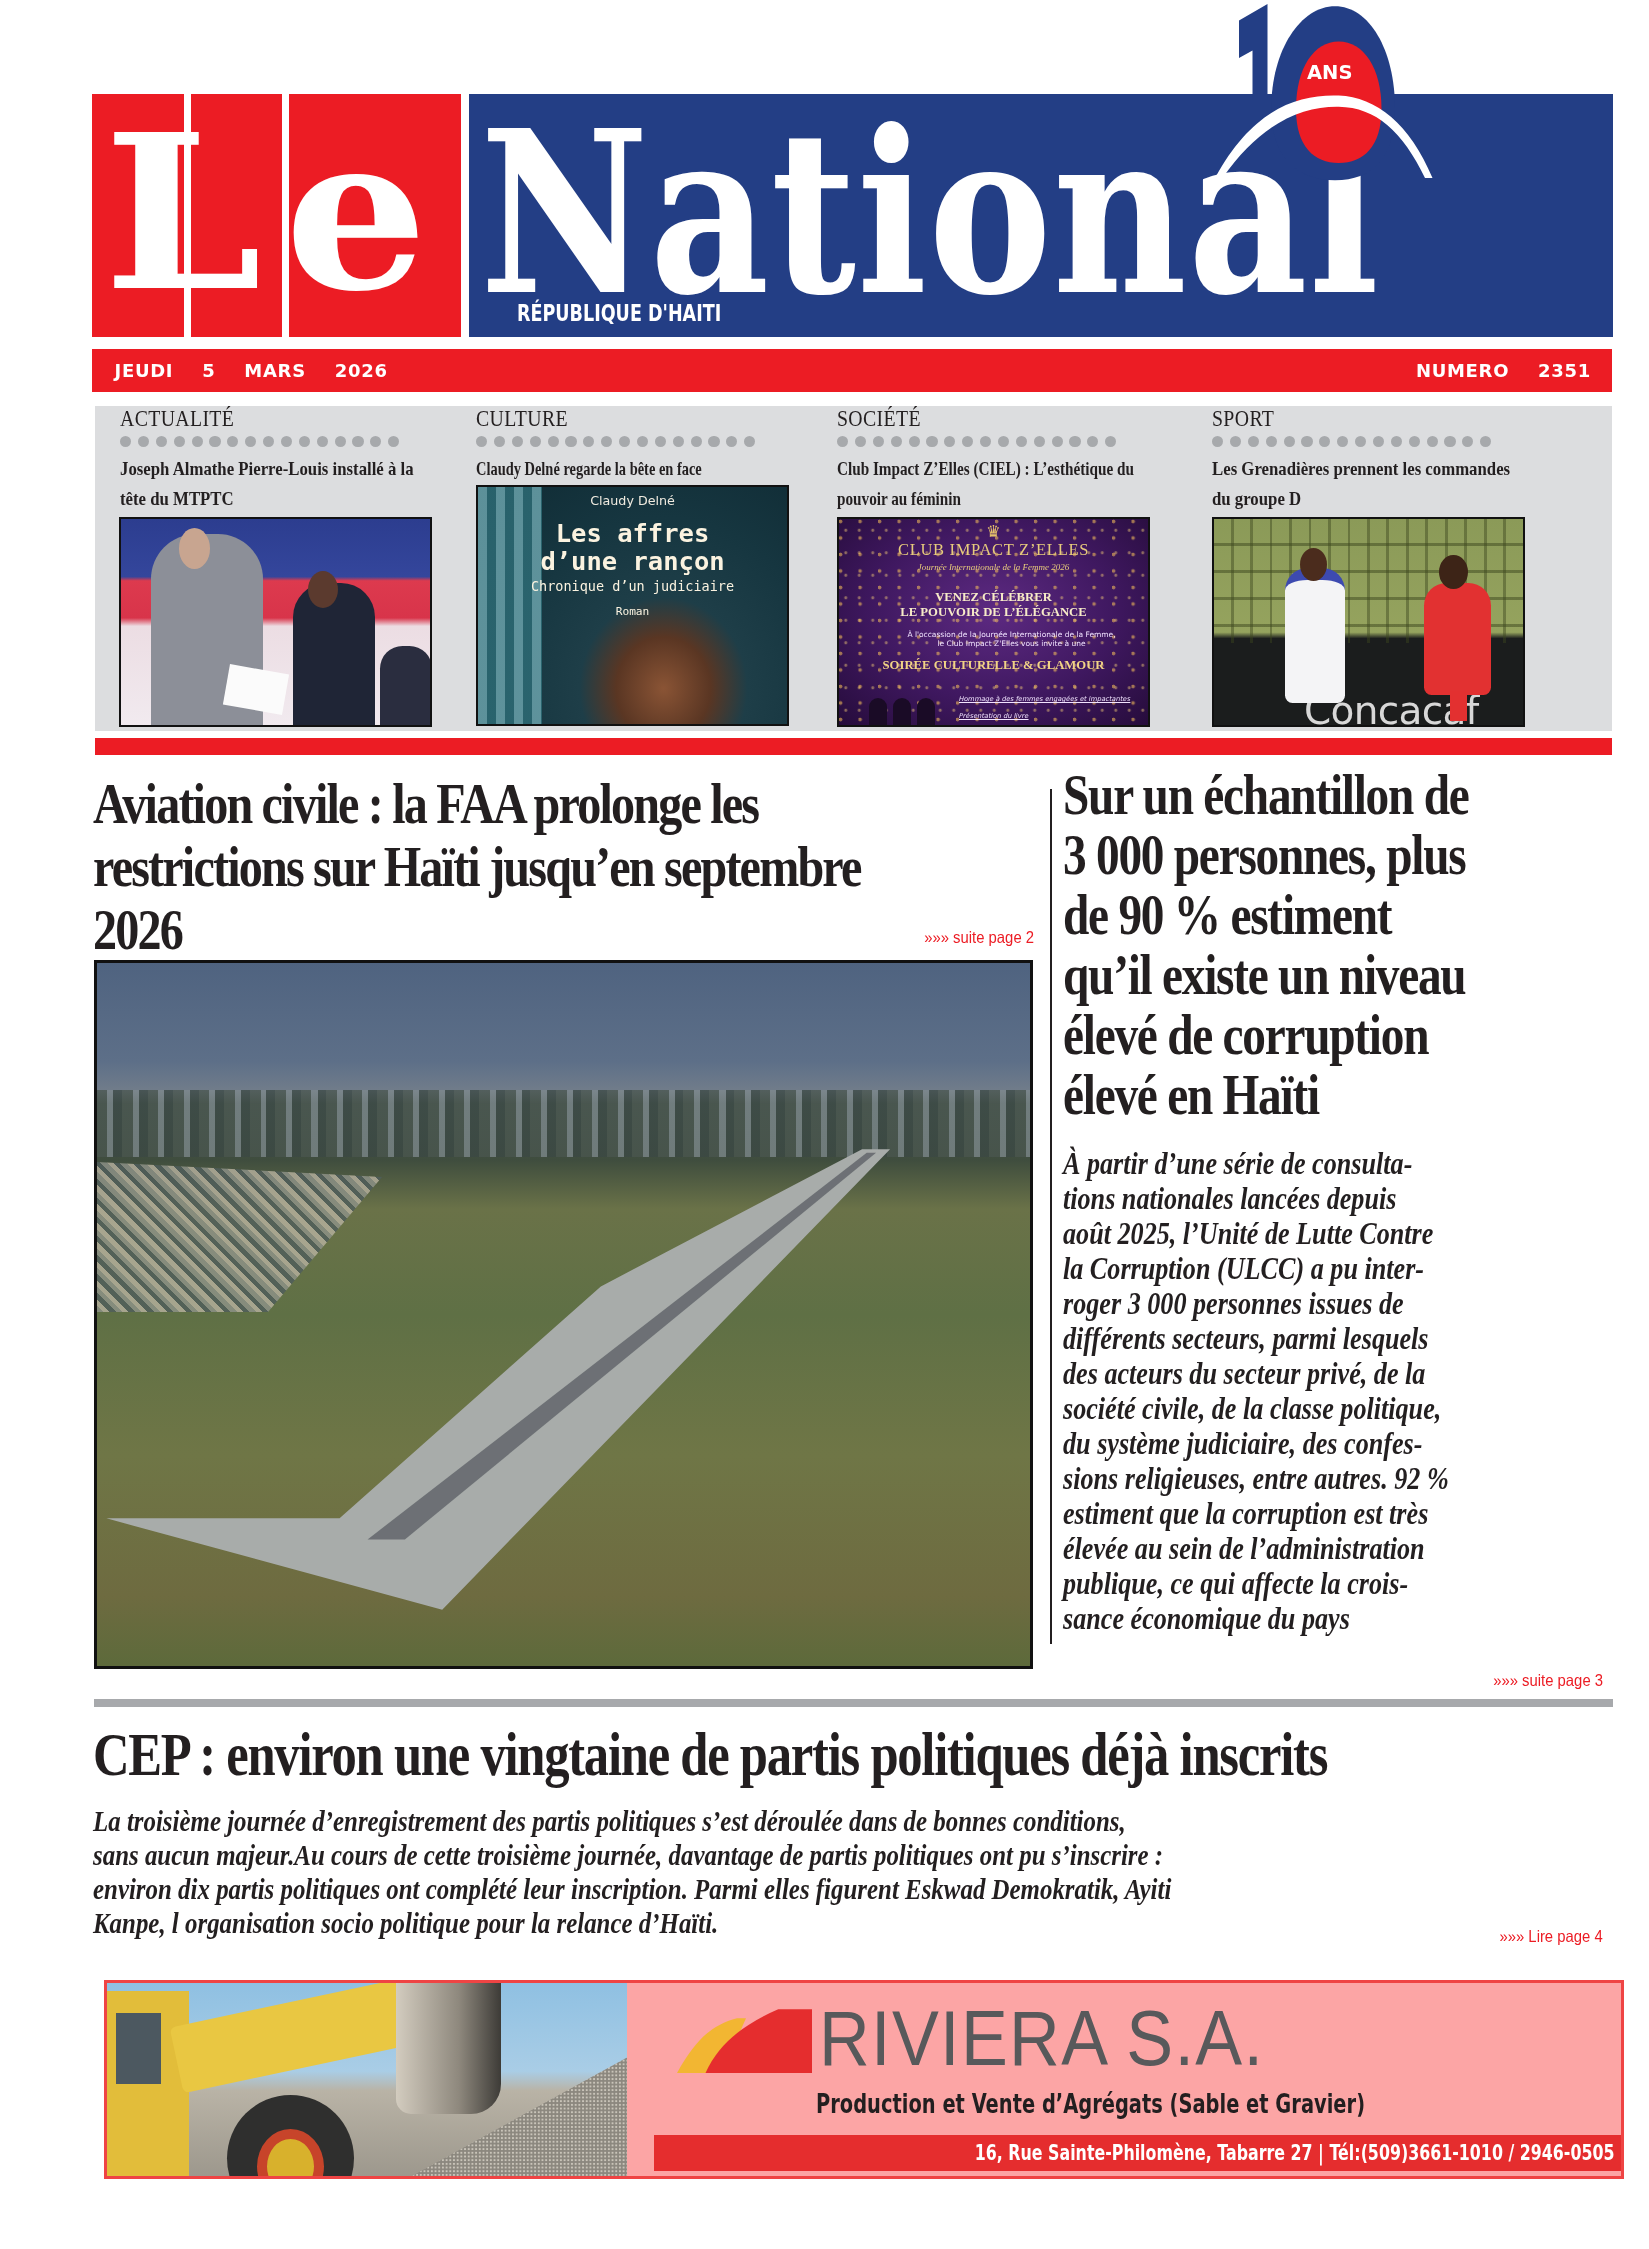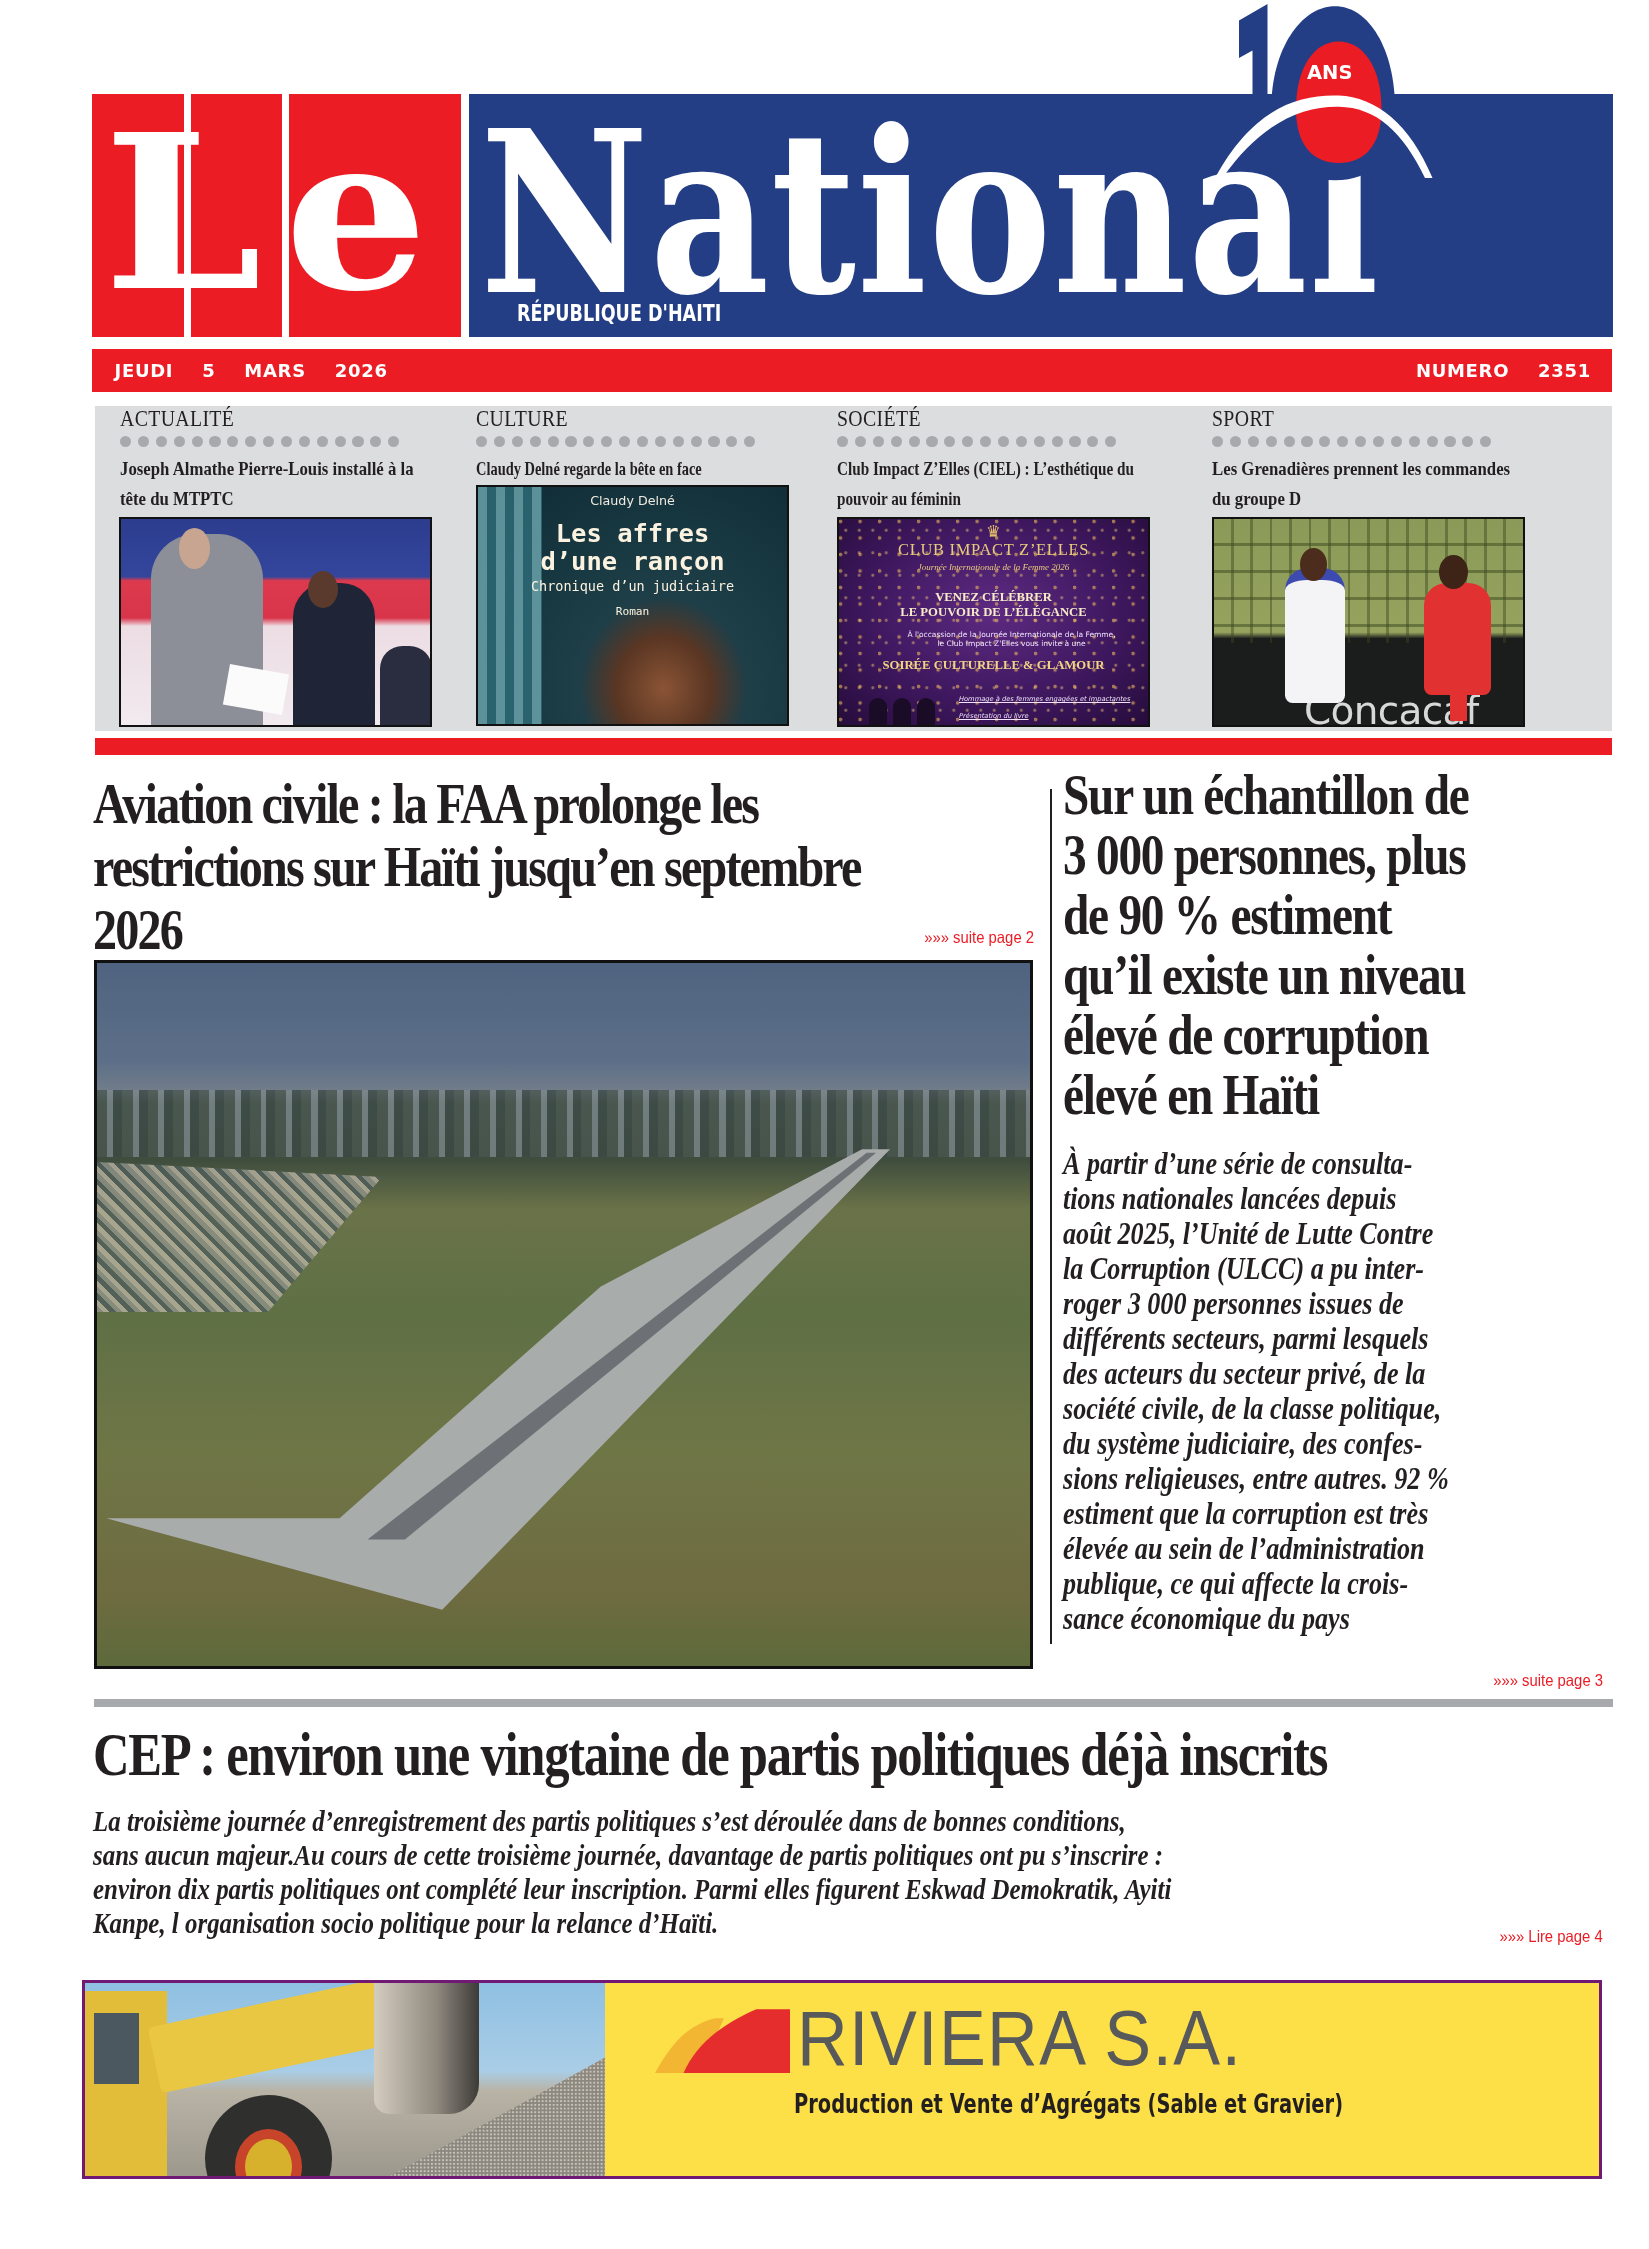--- a/index.html
+++ b/index.html
@@ -138,21 +138,21 @@
     transform: scaleX(0.83); transform-origin: left top; white-space: nowrap;
   }
   .cep-body {
     position: absolute; left: 93px; top: 1804px; width: 1725px;
     font-weight: bold; font-style: italic; font-size: 30px; line-height: 34px; color: #231f20;
     transform: scaleX(0.83); transform-origin: left top;
   }
   .cep-body .side-line { white-space: nowrap; }
 
   
-  .ad { position: absolute; left: 82px; top: 1980px; width: 1520px; height: 199px; border: 3px solid #701a75; background: #fde047; overflow: hidden; }
+  .ad { position: absolute; left: 104px; top: 1980px; width: 1520px; height: 199px; border: 3px solid #ef4444; background: #fca5a5; overflow: hidden; }
   .ad .img { position: absolute; left: 0; top: 0; width: 520px; height: 196px;
     background: linear-gradient(180deg, #8fc0e2 0%, #a9cde6 45%, #b9b3a6 55%, #9c978c 100%); }
   .ad .img .gravel { position: absolute; right: 0; bottom: 0; width: 315px; height: 135px; background: radial-gradient(circle, #c9c4b9 0 0.7px, #8b877e 1.5px) 0 0/3.7px 3.7px; clip-path: polygon(30% 100%, 100% 10%, 100% 100%); }
   .ad .img .arm { position: absolute; left: 67px; top: 19px; width: 240px; height: 67px; background: #e9c742; transform: rotate(-12deg); border-radius: 6px; }
   .ad .img .bucket { position: absolute; left: 289px; top: 0; width: 105px; height: 131px; background: linear-gradient(90deg, #d3ccbf, #8e887d 60%, #3d3b37); border-radius: 0 0 30px 15px; }
   .ad .img .cab { position: absolute; left: 0; top: 7.5px; width: 82px; height: 187px; background: #e2bd3a; }
   .ad .img .cabwin { position: absolute; left: 9px; top: 30px; width: 45px; height: 71px; background: #4c5860; }
   .ad .img .wheel { position: absolute; left: 120px; top: 112px; width: 127px; height: 127px; border-radius: 50%; background: #2f2f2e; }
   .ad .img .rim { position: absolute; left: 150px; top: 146px; width: 67px; height: 75px; border-radius: 50%; background: #d8b12c; border: 10.5px solid #c7442a; }
   .ad .logo-shape { position: absolute; left: 570px; top: 26px; width: 135px; height: 64px; }
@@ -400,14 +400,17 @@
     <div class="bucket"></div>
     <div class="wheel"></div>
     <div class="rim"></div>
   </div>
   <svg class="logo-shape" viewBox="0 0 180 85">
     <path d="M0,85 C20,50 40,22 80,12 L92,12 L60,85 Z" fill="#f2b632"></path>
     <path d="M38,85 C55,48 85,22 135,0 L180,0 L180,85 Z" fill="#e52d2e"></path>
   </svg>
   <div class="brand">RIVIERA S.A.</div>
   <div class="tag">Production et Vente d’Agrégats (Sable et Gravier)</div>
+  <div class="addrbar">
+    <span class="addr">16, Rue Sainte-Philomène, Tabarre 27 | Tél:(509)3661-1010 / 2946-0505</span>
+  </div>
 </aside>
 
 
 </body></html>

